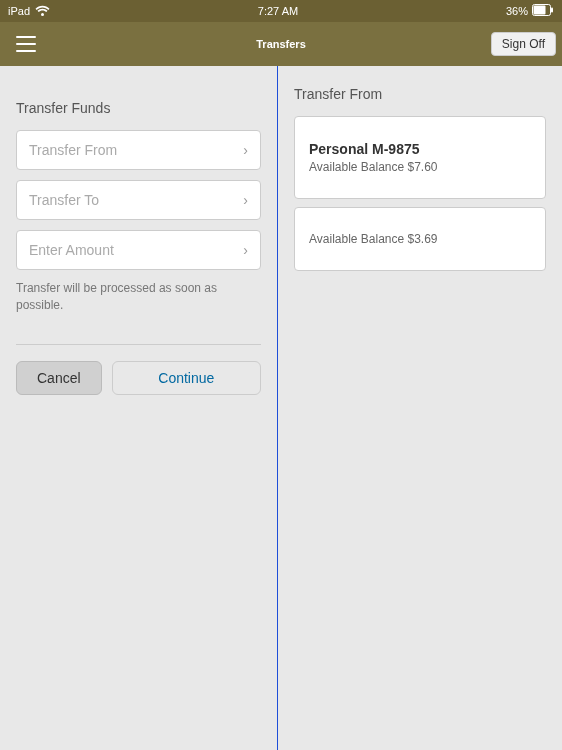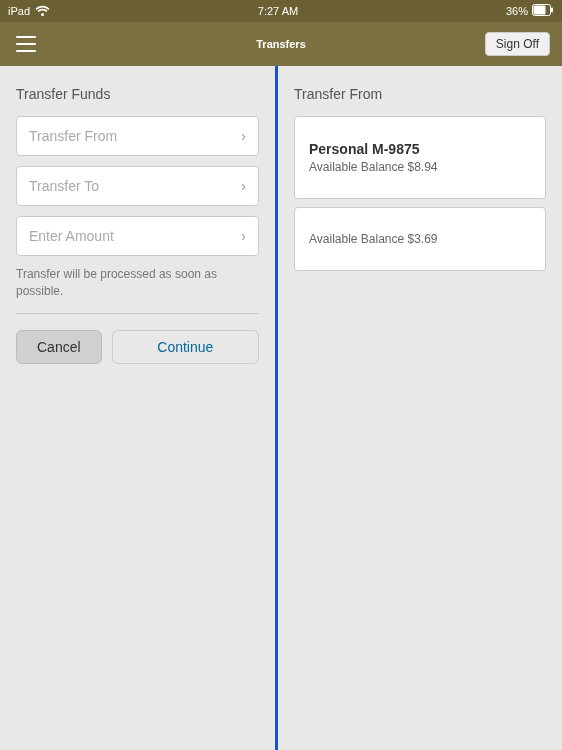--- a/index.html
+++ b/index.html
@@ -62,42 +62,42 @@
       cursor: pointer;
     }
     .hamburger-line {
       width: 20px;
       height: 2px;
       background: white;
       border-radius: 1px;
     }
     .sign-off-btn {
       position: absolute;
-      right: 12px;
+      right: 6px;
       background: #f0f0f0;
       border: 1px solid #ccc;
       border-radius: 4px;
       padding: 4px 10px;
       font-size: 12px;
       color: #333;
       cursor: pointer;
     }
 
     
     .main-content {
       display: flex;
       height: calc(750px - 66px);
       background: #e8e8e8;
     }
 
     
     .left-panel {
       width: 278px;
-      padding: 20px 16px;
-      border-right: 3px solid #1d4ed8;
+      padding: 34px 16px;
+      border-right: 1px solid #1d4ed8;
     }
     .panel-title {
       font-size: 14px;
       color: #555;
       margin-bottom: 14px;
       font-weight: normal;
     }
 
     
     .form-field {
@@ -117,21 +117,21 @@
       color: #aaa;
     }
     .chevron-icon {
       font-size: 14px;
       color: #999;
     }
 
     .notice-text {
       font-size: 12px;
       color: #777;
-      margin: 10px 0 13px 0;
+      margin: 10px 0 30px 0;
       line-height: 1.4;
     }
 
     .divider {
       border: none;
       border-top: 1px solid #ccc;
       margin-bottom: 16px;
     }
 
     
@@ -251,20 +251,20 @@
       <button class="cancel-btn">Cancel</button>
       <button class="continue-btn">Continue</button>
     </div>
   </div>
 
   <div class="right-panel">
     <div class="panel-title">Transfer From</div>
 
     <div class="account-card">
       <div class="account-name">Personal M-9875</div>
-      <div class="account-balance">Available Balance  $8.94</div>
+      <div class="account-balance">Available Balance  $7.60</div>
     </div>
     <div class="account-card">
       <div class="account-balance">Available Balance  $3.69</div>
     </div>
   </div>
 
 </div>
 
 </body></html>

